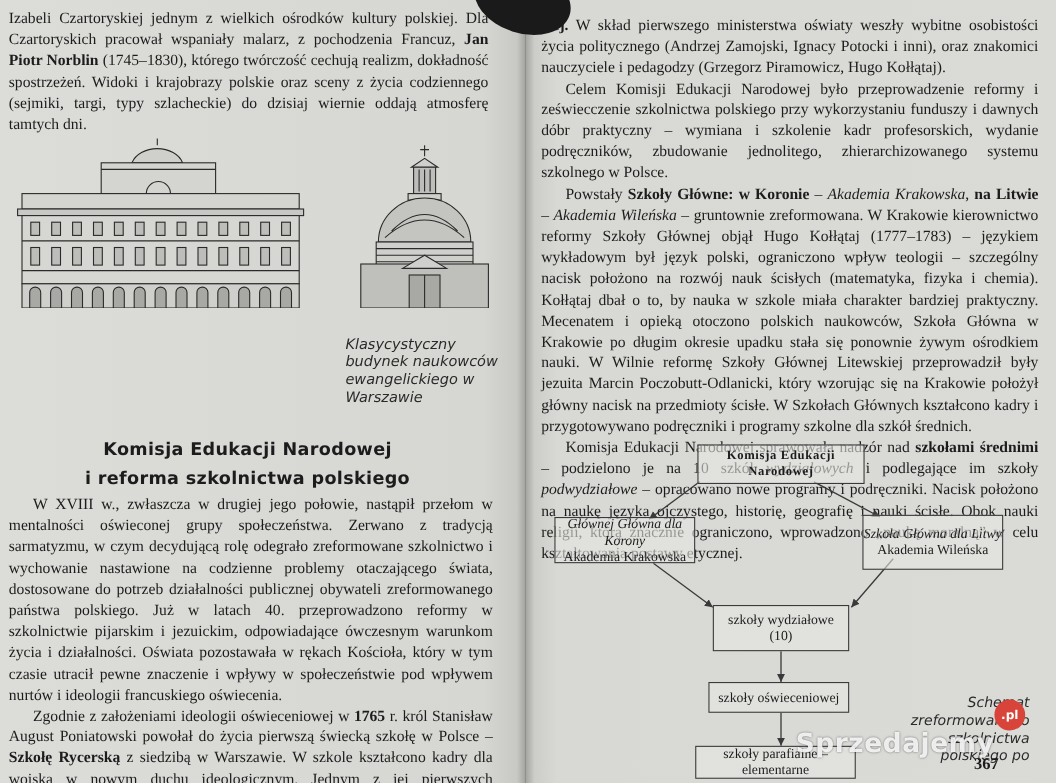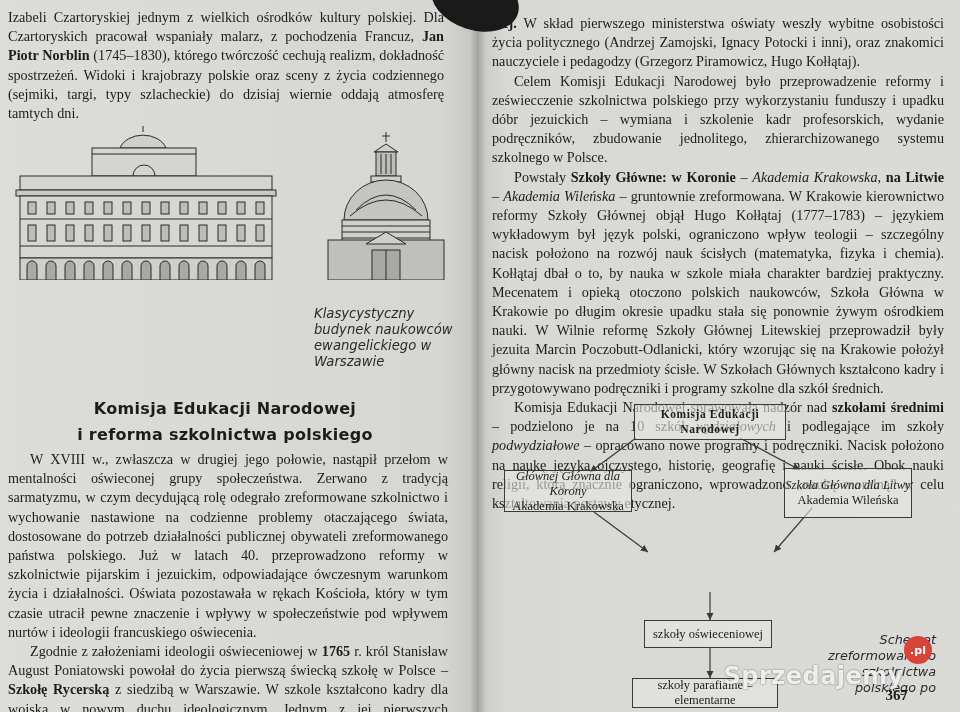--- a/index.html
+++ b/index.html
@@ -152,21 +152,21 @@
     <div class="body-left">
       <p class="para indent"><span>W XVIII w., zwłaszcza w drugiej jego połowie, nastąpił przełom w mentalności oświeconej grupy społeczeństwa. Zerwano z tradycją sarmatyzmu, w czym decydującą rolę odegrało zreformowane szkolnictwo i wychowanie nastawione na codzienne problemy otaczającego świata, dostosowane do potrzeb działalności publicznej obywateli zreformowanego państwa polskiego. Już w latach 40. przeprowadzono reformy w szkolnictwie pijarskim i jezuickim, odpowiadające ówczesnym warunkom życia i działalności. Oświata pozostawała w rękach Kościoła, który w tym czasie utracił pewne znaczenie i wpływy w społeczeństwie pod wpływem nurtów i ideologii francuskiego oświecenia.</span></p>
       <p class="para indent"><span>Zgodnie z założeniami ideologii oświeceniowej w </span><b class="bold">1765</b><span> r. król Stanisław August Poniatowski powołał do życia pierwszą świecką szkołę w Polsce – </span><b class="bold">Szkołę Rycerską</b><span> z siedzibą w Warszawie. W szkole kształcono kadry dla wojska w nowym duchu ideologicznym. Jednym z jej pierwszych absolwentów był Tadeusz Kościuszko.</span></p>
 
     </div>
   </div>
 
   <div class="page page-right">
     <div class="body-right">
       <p class="para"><b class="bold">wej.</b><span> W skład pierwszego ministerstwa oświaty weszły wybitne osobistości życia politycznego (Andrzej Zamojski, Ignacy Potocki i inni), oraz znakomici nauczyciele i pedagodzy (Grzegorz Piramowicz, Hugo Kołłątaj).</span></p>
-      <p class="para indent"><span>Celem Komisji Edukacji Narodowej było przeprowadzenie reformy i zeświecczenie szkolnictwa polskiego przy wykorzystaniu funduszy i upadku dóbr jezuickich – wymiana i szkolenie kadr profesorskich, wydanie podręczników, zbudowanie jednolitego, zhierarchizowanego systemu szkolnego w Polsce.</span></p>
+      <p class="para indent"><span>Celem Komisji Edukacji Narodowej było przeprowadzenie reformy i zeświecczenie szkolnictwa polskiego przy wykorzystaniu funduszy i dawnych dóbr praktyczny – wymiana i szkolenie kadr profesorskich, wydanie podręczników, zbudowanie jednolitego, zhierarchizowanego systemu szkolnego w Polsce.</span></p>
       <p class="para indent"><span>Powstały </span><b class="bold">Szkoły Główne: w Koronie</b><span> – </span><i class="ital">Akademia Krakowska</i><span>, </span><b class="bold">na Litwie</b><span> – </span><i class="ital">Akademia Wileńska</i><span> – gruntownie zreformowana. W Krakowie kierownictwo reformy Szkoły Głównej objął Hugo Kołłątaj (1777–1783) – językiem wykładowym był język polski, ograniczono wpływ teologii – szczególny nacisk położono na rozwój nauk ścisłych (matematyka, fizyka i chemia). Kołłątaj dbał o to, by nauka w szkole miała charakter bardziej praktyczny. Mecenatem i opieką otoczono polskich naukowców, Szkoła Główna w Krakowie po długim okresie upadku stała się ponownie żywym ośrodkiem nauki. W Wilnie reformę Szkoły Głównej Litewskiej przeprowadził były jezuita Marcin Poczobutt-Odlanicki, który wzorując się na Krakowie położył główny nacisk na przedmioty ścisłe. W Szkołach Głównych kształcono kadry i przygotowywano podręczniki i programy szkolne dla szkół średnich.</span></p>
       <p class="para indent"><span>Komisja Edukacji Narodowej sprawowała nadzór nad </span><b class="bold">szkołami średnimi</b><span> – podzielono je na 10 szkół </span><i class="ital">wydziałowych</i><span> i podlegające im szkoły </span><i class="ital">podwydziałowe</i><span> – opracowano nowe programy i podręczniki. Nacisk położono na naukę języka ojczystego, historię, geografię i nauki ścisłe. Obok nauki religii, którą znacznie ograniczono, wprowadzono „naukę moralną” w celu kształtowania postawy etycznej.</span></p>
     </div>
 
     <div class="diagram">
       <svg width="482" height="312" style="position:absolute;left:0;top:0">
         <defs>
           <marker id="arr" markerWidth="8" markerHeight="8" refX="6" refY="3" orient="auto">
             <path d="M0,0 L6,3 L0,6 Z" fill="#3a3a3a"></path>
           </marker>
@@ -184,20 +184,24 @@
         <span>Komisja Edukacji Narodowej</span>
       </div>
       <div class="box" style="left:26px;top:70px;width:128px;height:42px">
         <span class="it">Głównej Główna dla Korony</span>
         <span>Akademia Krakowska</span>
       </div>
       <div class="box" style="left:306px;top:68px;width:128px;height:50px">
         <span class="it">Szkoła Główna dla Litwy</span>
         <span>Akademia Wileńska</span>
       </div>
+      <div class="box" style="left:170px;top:150px;width:124px;height:42px">
+        <span>szkoły wydziałowe</span>
+        <span>(10)</span>
+      </div>
       <div class="box" style="left:166px;top:220px;width:128px;height:28px">
         <span>szkoły oświeceniowej</span>
       </div>
       <div class="box" style="left:154px;top:278px;width:146px;height:30px">
         <span>szkoły parafialne – elementarne</span>
       </div>
       <p class="diagram-caption">Schemat zreformowanego szkolnictwa polskiego po</p>
     </div>
 
     <span class="page-number">367</span>

